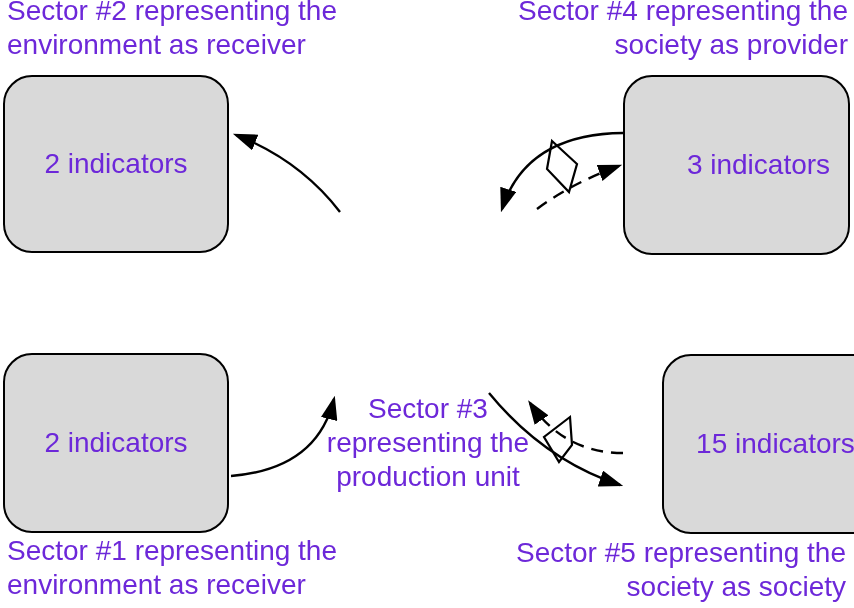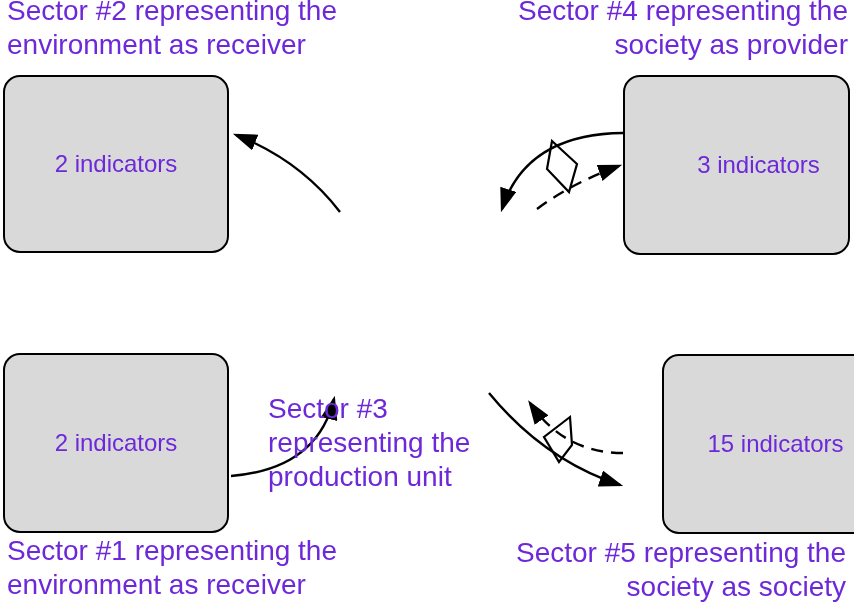--- a/index.html
+++ b/index.html
@@ -14,37 +14,37 @@
     background: #ffffff;
     font-family: "Liberation Sans", "DejaVu Sans", sans-serif;
     color: #6d28d9;
     overflow: hidden;
   }
   .box {
     position: absolute;
     box-sizing: border-box;
     background: #d9d9d9;
     border: 2.5px solid #000000;
-    border-radius: 17px;
+    border-radius: 29px;
     display: flex;
     align-items: center;
     justify-content: center;
-    font-size: 24px;
+    font-size: 28px;
     line-height: 1.1;
     z-index: 1;
   }
   .label {
     position: absolute;
     font-size: 28px;
     line-height: 34px;
     white-space: nowrap;
     z-index: 3;
   }
   .label.right { text-align: right; }
-  .label.center { text-align: left; white-space: normal; }
+  .label.center { text-align: center; white-space: normal; }
   #arrow-layer {
     position: absolute;
     left: 0; top: 0;
     width: 854px;
     height: 608px;
     z-index: 2;
     pointer-events: none;
   }
   
   #box-s2 { left: 3px;   top: 75px;  width: 226px; height: 178px; }

